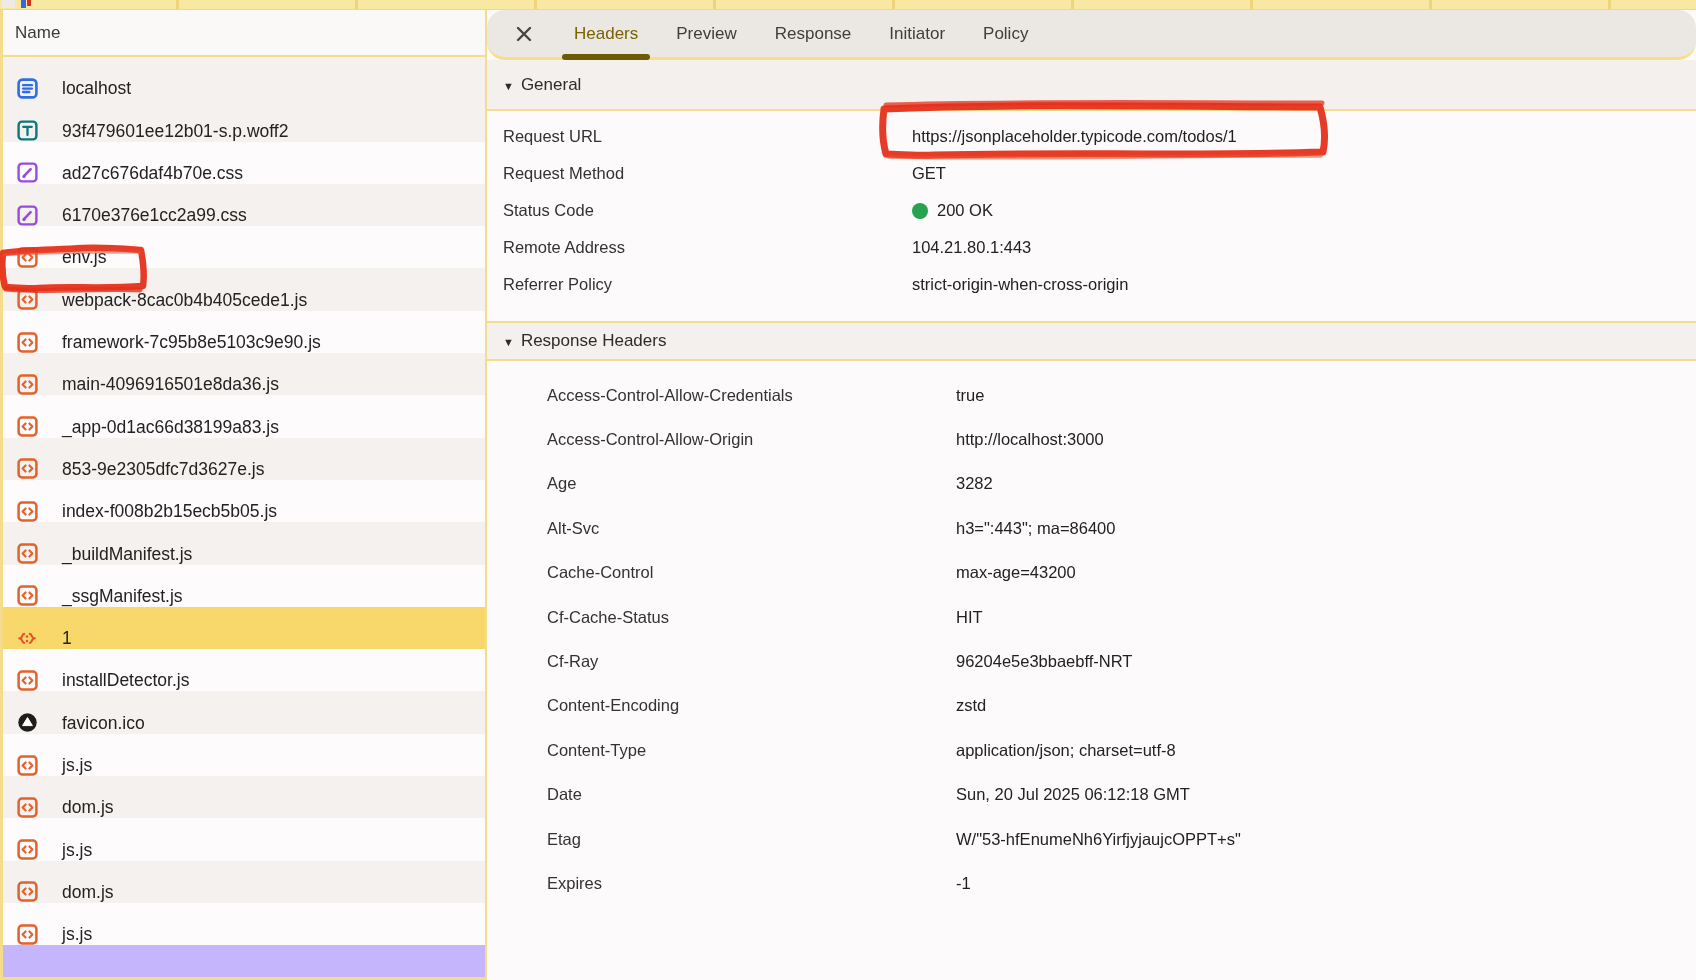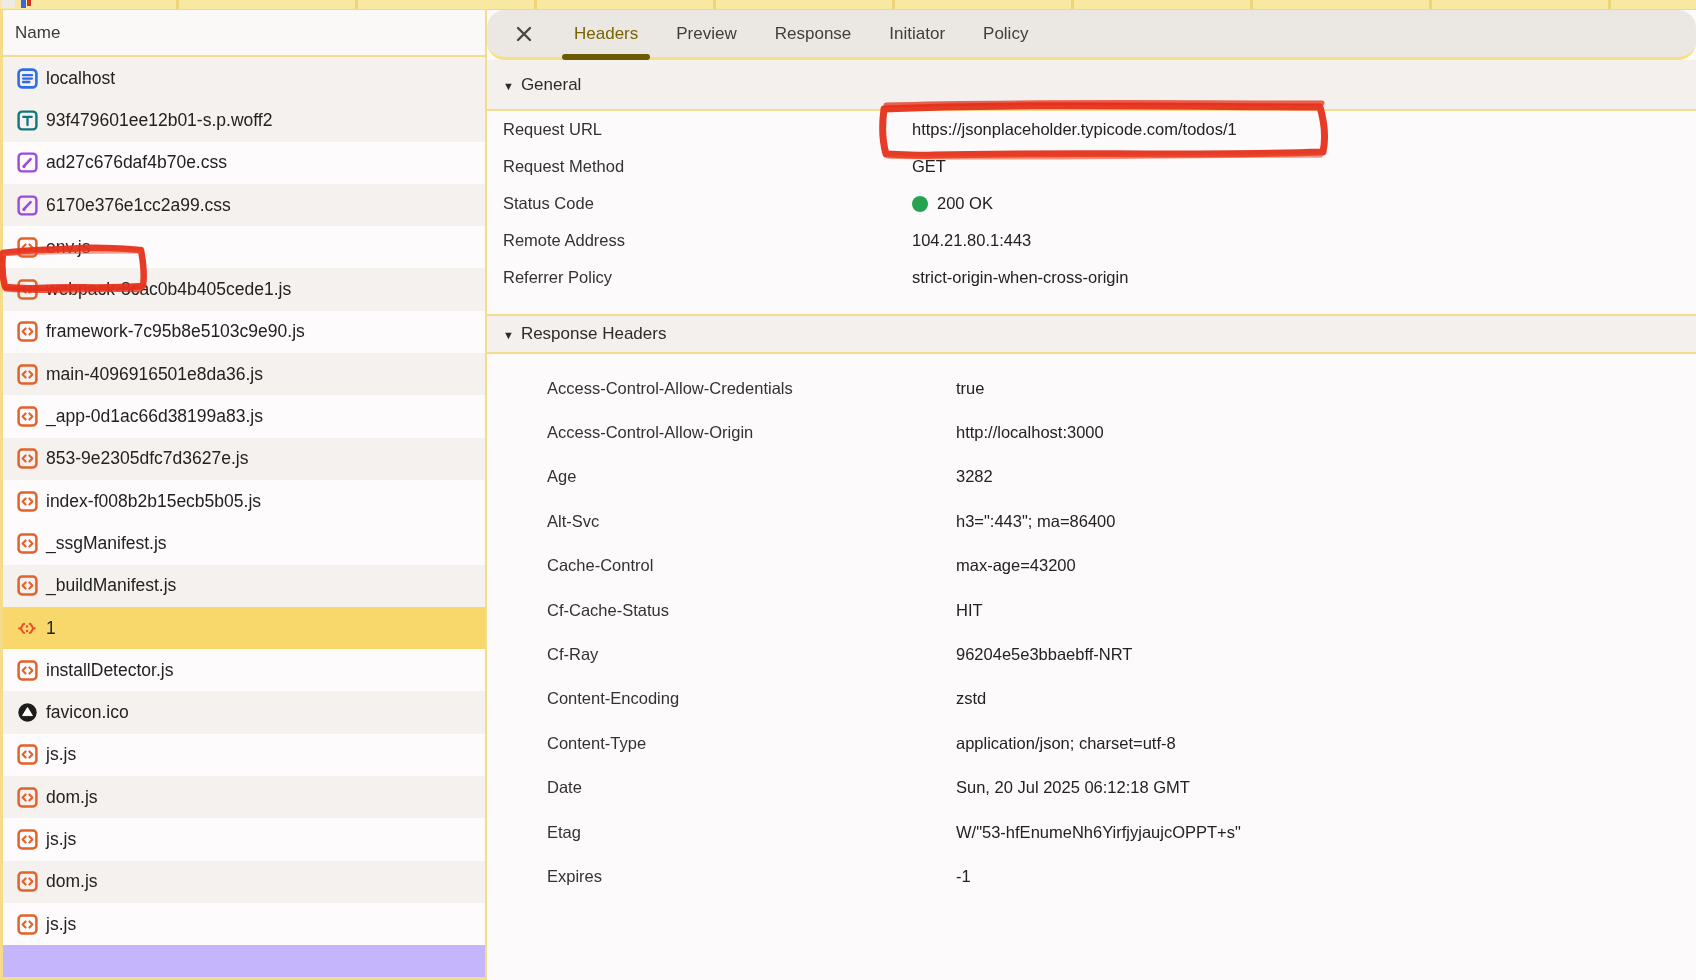--- a/index.html
+++ b/index.html
@@ -30,21 +30,21 @@
     box-sizing:border-box;
     border-bottom:3px solid #f5dc8a;
   }
   .list-header{
     height:45px;display:flex;align-items:center;
     background:#fbf9f8;border-bottom:2px solid #f3dc8c;
     padding-left:12px;font-size:17px;color:#3a3a38;
   }
   .rows{position:relative;}
   .row{
-    height:42.3px;display:flex;align-items:center;gap:8px;
+    height:42.3px;display:flex;align-items:flex-end;gap:24px;
     padding-left:13px;font-size:17.5px;color:#232220;
     background:#fdfbfc;box-sizing:border-box;white-space:nowrap;overflow:hidden;
   }
   .row.alt{background:#f4f1ef;}
   .row.selected{background:#f8d76b;}
   .ricon{width:22px;height:22px;display:inline-flex;align-items:center;justify-content:center;flex:0 0 22px;}
   .ricon svg{display:block;}
 
   
   .right-panel{
@@ -68,21 +68,21 @@
     content:"";position:absolute;left:-12px;right:-12px;bottom:-3px;height:6px;
     background:#6d5a04;border-radius:4px;
   }
   .section-header{
     height:49px;background:#f3f0ee;border-bottom:2px solid #f3dc8c;
     display:flex;align-items:center;padding-left:16px;gap:7px;
     font-size:17px;color:#2e2c2a;font-weight:500;
   }
   .section-header .tri{font-size:11px;color:#2e2c2a;transform:translateY(1px);}
   .section-header.bordered-top{border-top:2px solid #f3dc8c;margin-top:18px;height:36px;}
-  .g-body{padding-top:0;}
+  .g-body{padding-top:7px;}
   .g-row{height:37px;display:flex;align-items:center;}
   .rh-body{padding-top:12px;}
   .rh-row{height:44.4px;display:flex;align-items:center;margin-left:44px;}
   .hlabel{margin-left:16px;width:409px;flex:0 0 409px;font-size:16.5px;color:#343230;}
   .hvalue{font-size:16.5px;color:#232221;display:flex;align-items:center;gap:9px;}
   .status-dot{width:16px;height:16px;border-radius:50%;background:#26a350;display:inline-block;}
 
   
   .annotation{position:absolute;pointer-events:none;}
   .annotation svg{display:block;}
@@ -202,39 +202,39 @@
       <div class="row">
         <span class="ricon">
           <svg width="21" height="21" viewBox="0 0 21 21">
       <rect x="1.6" y="1.6" width="17.8" height="17.8" rx="3.4" fill="none" stroke="#e2622b" stroke-width="2.5"></rect>
       <path d="M8.6 7.4 L5.6 10.5 L8.6 13.6" fill="none" stroke="#e2622b" stroke-width="2.1" stroke-linecap="round" stroke-linejoin="round"></path>
       <path d="M12.4 7.4 L15.4 10.5 L12.4 13.6" fill="none" stroke="#e2622b" stroke-width="2.1" stroke-linecap="round" stroke-linejoin="round"></path>
           </svg>
         </span>
         <span class="rlabel">index-f008b2b15ecb5b05.js</span>
       </div>
+      <div class="row alt">
+        <span class="ricon">
+          <svg width="21" height="21" viewBox="0 0 21 21">
+      <rect x="1.6" y="1.6" width="17.8" height="17.8" rx="3.4" fill="none" stroke="#e2622b" stroke-width="2.5"></rect>
+      <path d="M8.6 7.4 L5.6 10.5 L8.6 13.6" fill="none" stroke="#e2622b" stroke-width="2.1" stroke-linecap="round" stroke-linejoin="round"></path>
+      <path d="M12.4 7.4 L15.4 10.5 L12.4 13.6" fill="none" stroke="#e2622b" stroke-width="2.1" stroke-linecap="round" stroke-linejoin="round"></path>
+          </svg>
+        </span>
+        <span class="rlabel">_buildManifest.js</span>
+      </div>
       <div class="row">
         <span class="ricon">
           <svg width="21" height="21" viewBox="0 0 21 21">
       <rect x="1.6" y="1.6" width="17.8" height="17.8" rx="3.4" fill="none" stroke="#e2622b" stroke-width="2.5"></rect>
       <path d="M8.6 7.4 L5.6 10.5 L8.6 13.6" fill="none" stroke="#e2622b" stroke-width="2.1" stroke-linecap="round" stroke-linejoin="round"></path>
       <path d="M12.4 7.4 L15.4 10.5 L12.4 13.6" fill="none" stroke="#e2622b" stroke-width="2.1" stroke-linecap="round" stroke-linejoin="round"></path>
           </svg>
         </span>
         <span class="rlabel">_ssgManifest.js</span>
-      </div>
-      <div class="row alt">
-        <span class="ricon">
-          <svg width="21" height="21" viewBox="0 0 21 21">
-      <rect x="1.6" y="1.6" width="17.8" height="17.8" rx="3.4" fill="none" stroke="#e2622b" stroke-width="2.5"></rect>
-      <path d="M8.6 7.4 L5.6 10.5 L8.6 13.6" fill="none" stroke="#e2622b" stroke-width="2.1" stroke-linecap="round" stroke-linejoin="round"></path>
-      <path d="M12.4 7.4 L15.4 10.5 L12.4 13.6" fill="none" stroke="#e2622b" stroke-width="2.1" stroke-linecap="round" stroke-linejoin="round"></path>
-          </svg>
-        </span>
-        <span class="rlabel">_buildManifest.js</span>
       </div>
       <div class="row alt selected">
         <span class="ricon">
           <svg width="23" height="23" viewBox="0 0 23 23">
       <path d="M8.5 3.5 C6 3.5 6.8 8 4.2 8 L3.4 8 M3.4 8.2 L4.2 8.2 C6.8 8.2 6 13 8.5 13" transform="translate(0,3.2)" fill="none" stroke="#e8512a" stroke-width="2.2" stroke-linecap="round"></path>
       <path d="M14.5 3.5 C17 3.5 16.2 8 18.8 8 L19.6 8 M19.6 8.2 L18.8 8.2 C16.2 8.2 17 13 14.5 13" transform="translate(0,3.2)" fill="none" stroke="#e8512a" stroke-width="2.2" stroke-linecap="round"></path>
       <circle cx="11.5" cy="9.5" r="1.3" fill="#e8512a"></circle>
       <circle cx="11.5" cy="14" r="1.3" fill="#e8512a"></circle>
           </svg>
         </span>

